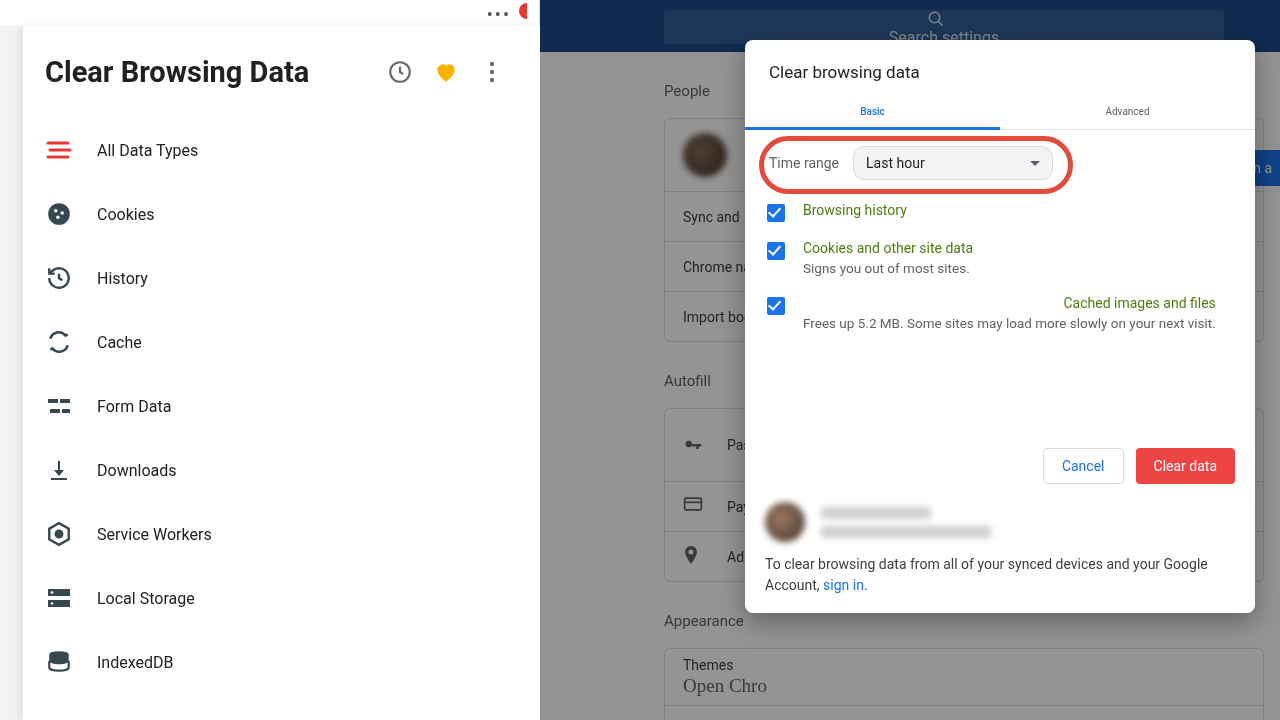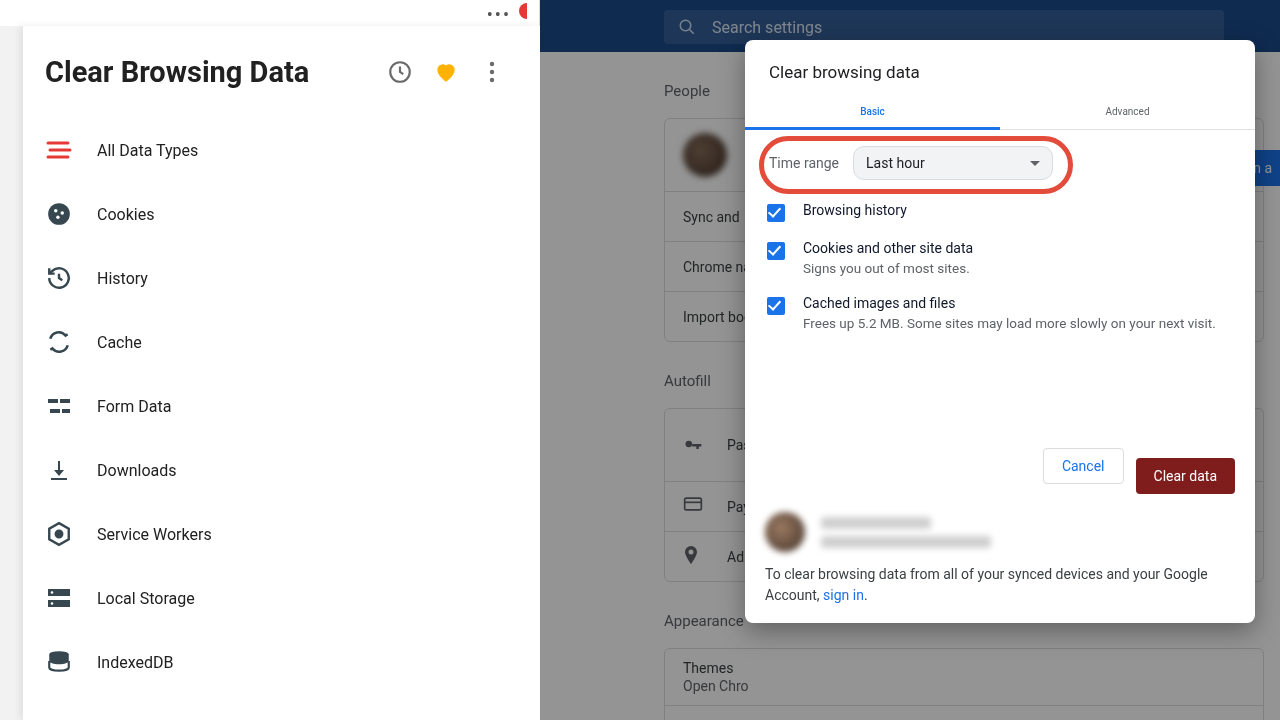--- a/index.html
+++ b/index.html
@@ -15,31 +15,31 @@
 .lp-title { font-size: 29px; font-weight: 700; color: #212121; flex: 1; }
 .lp-hicon { width: 40px; height: 40px; display: flex; align-items: center; justify-content: center; margin-left: 6px; }
 .lp-item { display: flex; align-items: center; height: 64px; padding: 0 22px; cursor: pointer; }
 .lp-item:first-of-type { border-bottom: 1px solid #eee; }
 .lp-item .icon { width: 28px; height: 28px; margin-right: 24px; display: flex; align-items: center; justify-content: center; }
 .lp-item .label { font-size: 16px; color: #212121; }
 
 
 .right-wrap { position: absolute; left: 540px; top: 0; right: 0; bottom: 0; background: #fff; }
 .rw-topbar { position: absolute; left: 0; right: 0; top: 0; height: 52px; background: #1a4a8a; }
-.rw-search { position: absolute; left: 124px; top: 10px; width: 560px; height: 34px; background: rgba(255,255,255,.12); border-radius: 4px; display: flex; align-items: center; padding: 0 14px; color: #dbe6f5; }
+.rw-search { position: absolute; left: 124px; top: 10px; width: 560px; height: 34px; background: rgba(255,255,255,.12); border-radius: 4px; display: flex; align-items: center; padding: 0 14px; color: #dbe6f5; flex-direction: column; }
 .rw-search .mag { margin-right: 16px; }
 .rw-body { position: absolute; left: 0; right: 0; top: 52px; bottom: 0; background: #fff; padding-left: 124px; }
 .rw-section-label { font-size: 15px; color: #5f6368; margin: 30px 0 18px; }
 .rw-card { border: 1px solid #dadce0; border-radius: 6px; width: 600px; }
 .rw-row { height: 50px; border-top: 1px solid #dadce0; display: flex; align-items: center; padding: 0 18px; color: #3c4043; font-size: 14px; }
 .rw-row:first-child { border-top: none; height: 72px; }
 .rw-row .ricon { width: 22px; height: 22px; margin-right: 22px; color: #5f6368; }
 .avatar-blur { width: 44px; height: 44px; border-radius: 50%; background: radial-gradient(circle at 40% 40%, #8a6d5a, #3b2e26); filter: blur(3px); margin-right: 18px; }
 .rw-btn-blue { position: absolute; right: -6px; top: 150px; background: #1a73e8; color: #fff; font-size: 14px; padding: 10px 14px; border-radius: 4px 0 0 4px; }
-.rw-themes-sub { color: #5f6368; font-size: 14px; margin-top: 2px; }
+.rw-themes-sub { color: #5f6368; font-size: 19px; margin-top: 2px; font-family: Liberation Serif, serif; }
 
 .dim-overlay { position: absolute; left: 540px; top: 0; right: 0; bottom: 0; background: rgba(0,0,0,.42); }
 
 
 .dialog { position: absolute; left: 745px; top: 40px; width: 510px; background: #fff; border-radius: 8px; box-shadow: 0 8px 26px rgba(0,0,0,.35); padding-bottom: 18px; }
 .dlg-title { font-size: 17px; color: #202124; padding: 22px 24px 14px; }
 .dlg-tabs { display: flex; border-bottom: 1px solid #e0e0e0; }
 .dlg-tab { flex: 1; text-align: center; padding: 10px 0 12px; font-size: 10px; color: #5f6368; cursor: pointer; position: relative; }
 .dlg-tab.active { color: #1a73e8; font-weight: 500; }
 .dlg-tab.active::after { content: ""; position: absolute; left: 0; right: 0; bottom: -1px; height: 3px; background: #1a73e8; }
@@ -49,28 +49,28 @@
 .tr-label { font-size: 14px; color: #5f6368; margin-right: 14px; }
 .tr-select { flex: 0 0 200px; height: 34px; border: 1px solid #dadce0; border-radius: 11px; background: #f1f3f4; display: flex; align-items: center; justify-content: space-between; padding: 0 12px; font-size: 14px; color: #202124; cursor: pointer; }
 .tr-select .caret { border-left: 5px solid transparent; border-right: 5px solid transparent; border-top: 5px solid #5f6368; }
 
 
 .red-oval { position: absolute; left: -10px; top: -10px; width: 314px; height: 58px; border: 5px solid #e34b3a; border-radius: 34px; pointer-events: none; }
 
 .chk-row { display: flex; padding: 8px 0 10px; }
 .chk { width: 18px; height: 18px; border-radius: 2px; background: #1a73e8; margin: 2px 18px 0 2px; flex-shrink: 0; position: relative; }
 .chk::after { content: ""; position: absolute; left: 4px; top: 1px; width: 5px; height: 10px; border: solid #fff; border-width: 0 2px 2px 0; transform: rotate(42deg); }
-.chk-text .t1 { font-size: 14px; color: #0f172a; margin-bottom: 3px; }
+.chk-text .t1 { font-size: 14px; color: #4d7c0f; margin-bottom: 3px; text-align: right; }
 .chk-text .t2 { font-size: 13.5px; color: #5f6368; line-height: 1.35; }
 
 .dlg-gap { height: 100px; }
 .dlg-actions { display: flex; justify-content: flex-end; gap: 12px; padding: 0 20px 10px; }
 .btn { height: 36px; padding: 0 18px; border-radius: 4px; font-size: 14px; display: flex; align-items: center; cursor: pointer; }
 .btn-flat { border: 1px solid #dadce0; color: #1a73e8; background: #fff; }
-.btn-primary { background: #7f1d1d; color: #fff; margin-top: 10px; }
+.btn-primary { background: #ef4444; color: #fff; }
 
 .dlg-footer { padding: 8px 20px 0; }
 .dlf-row { display: flex; align-items: center; margin-bottom: 12px; }
 .dlf-av { width: 40px; height: 40px; border-radius: 50%; background: radial-gradient(circle at 40% 40%, #9c7a62, #3d3026); filter: blur(3px); margin-right: 16px; }
 .dlf-lines .l1, .dlf-lines .l2 { height: 12px; border-radius: 3px; background: #cfcfcf; filter: blur(3px); }
 .dlf-lines .l1 { width: 110px; margin-bottom: 7px; }
 .dlf-lines .l2 { width: 170px; }
 .dlg-foot-text { font-size: 14px; color: #3c4043; line-height: 1.45; }
 .dlg-foot-text a { color: #1a73e8; text-decoration: none; cursor: pointer; }
 

